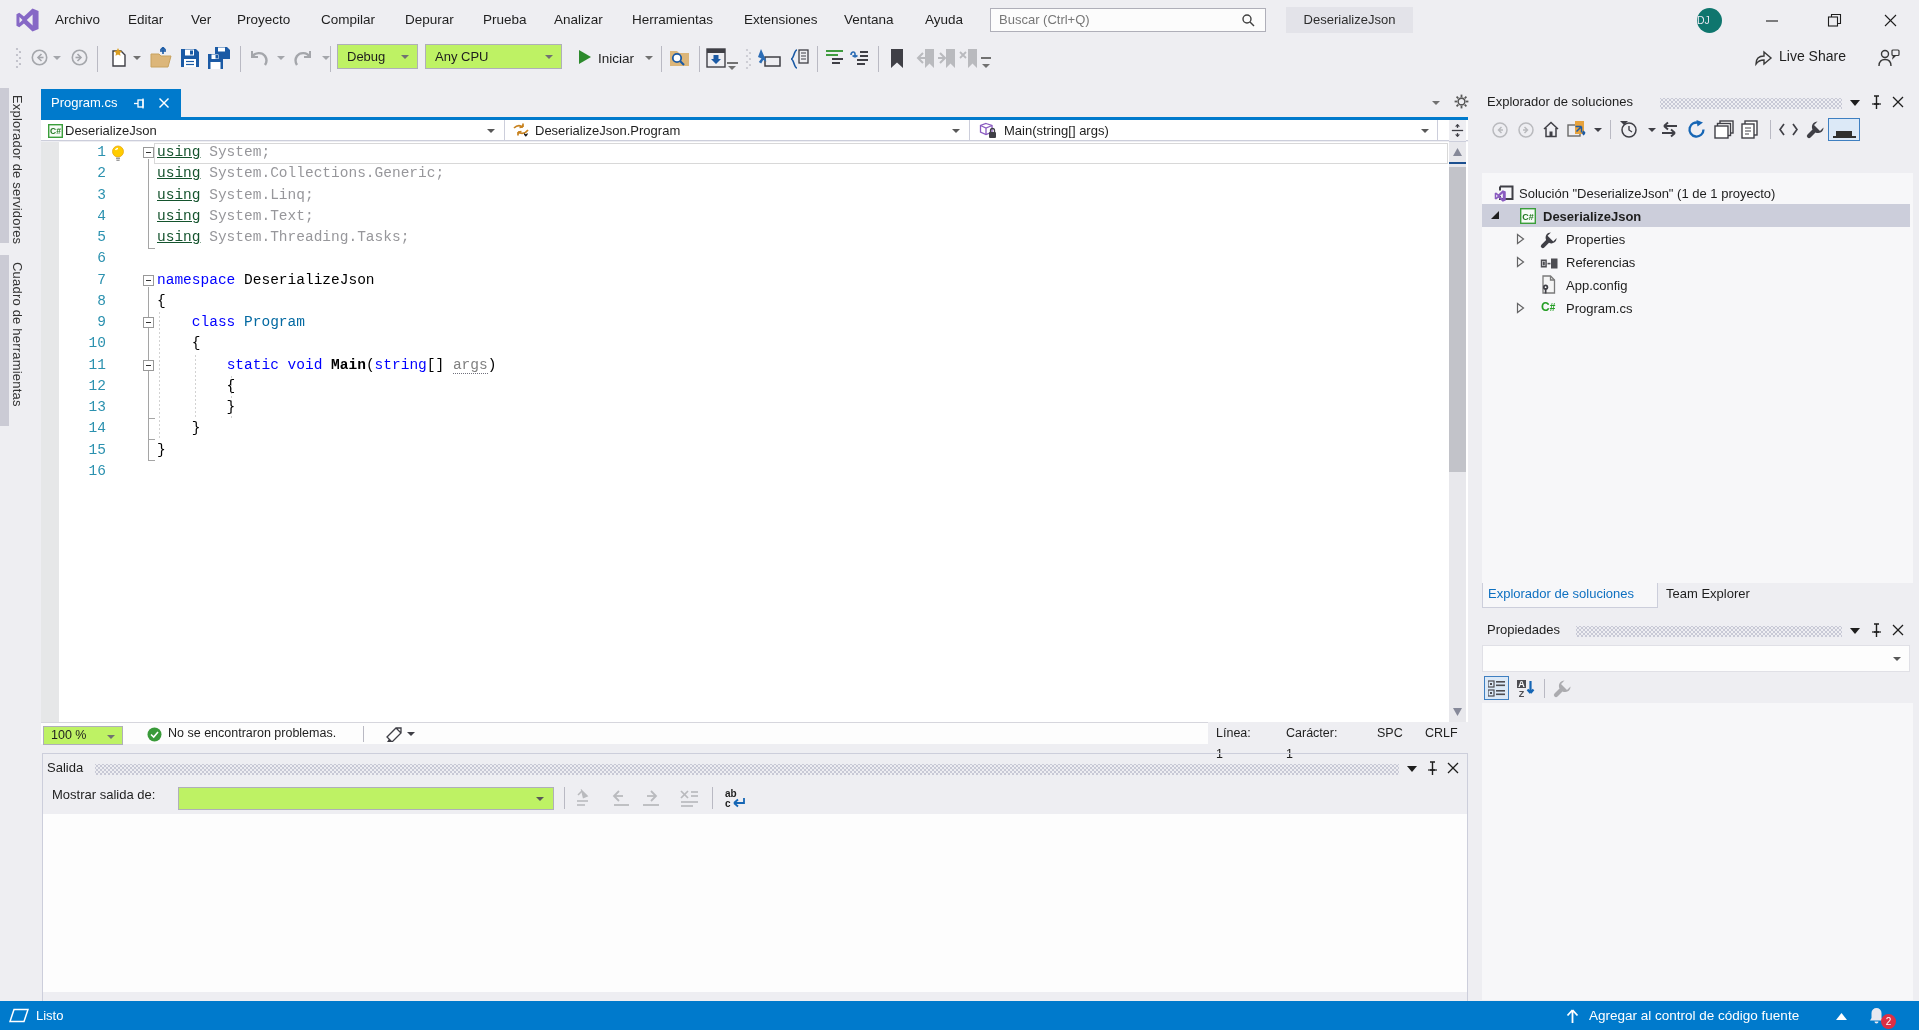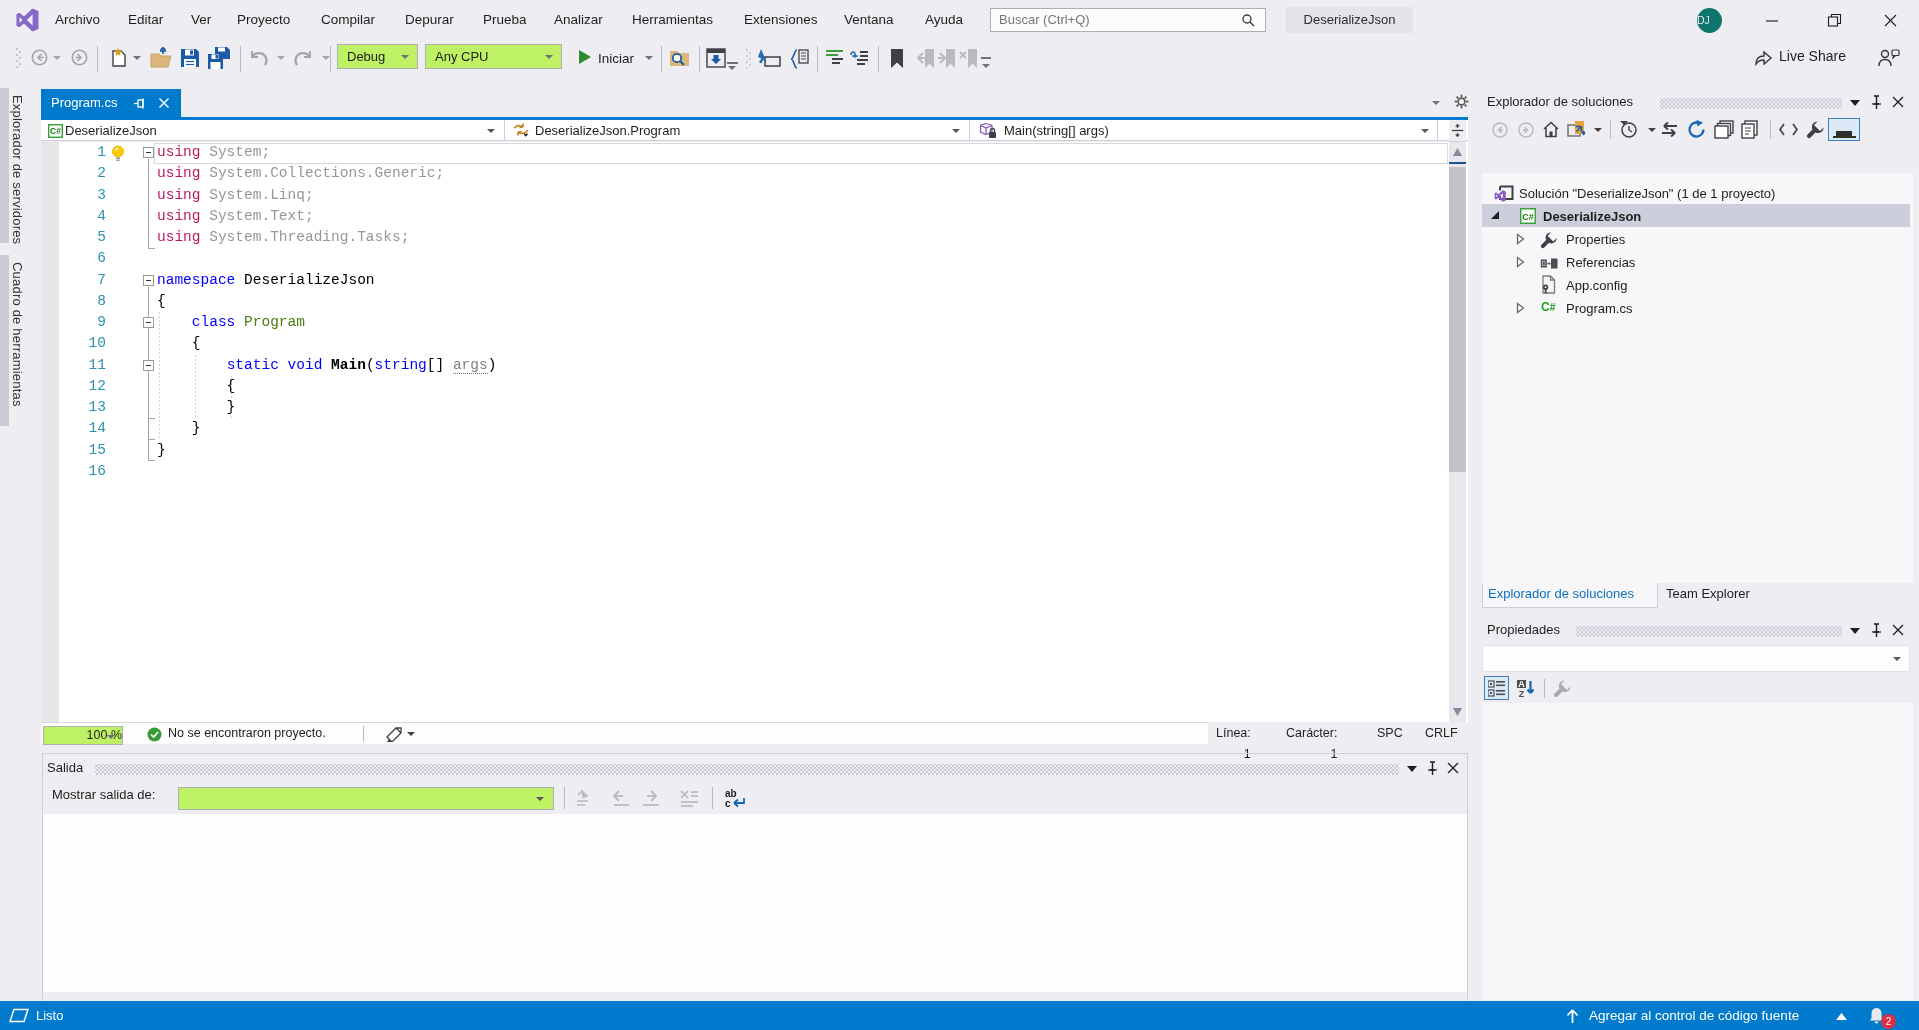--- a/index.html
+++ b/index.html
@@ -31,32 +31,32 @@
   #editor { left:41px; top:89px; width:1427px; height:655px; }
   #doc-tab { position:absolute; left:0; top:0; width:140px; height:28px; background:#007ACC; color:#fff; font-size:13px; }
   #tab-band { position:absolute; left:0; top:28px; width:1427px; height:3px; background:#007ACC; }
   #navbar { position:absolute; left:0; top:31px; width:1427px; height:21px; background:#fff; border-bottom:1px solid #CCCEDB; }
   .navtext { position:absolute; top:0; height:21px; line-height:21px; font-size:13px; color:#1E1E1E; }
   #code-area { position:absolute; left:0; top:53px; width:1427px; height:580px; background:#fff; }
   #glyph-margin { position:absolute; left:0; top:0; width:18px; height:580px; background:#E6E7E8; }
   #linenums { position:absolute; left:18px; top:0; width:47px; text-align:right; color:#2B91AF; font-size:14.5px; line-height:21.25px; white-space:pre; font-family:"Liberation Mono", monospace; }
   #codetext { position:absolute; left:116px; top:0; font-size:14.5px; line-height:21.25px; white-space:pre; color:#000; font-family:"Liberation Mono", monospace; }
   .kw { color:#0000FF; }
-  .fkw { color:#be185d; }
+  .fkw { color:#14532d;text-decoration:underline; }
   .fid { color:#97979B; }
-  .ty { color:#4d7c0f; }
+  .ty { color:#0369a1; }
   .pgray { color:#808080; }
   #caretline { position:absolute; left:113px; top:0.5px; width:1294px; height:21.25px; border:1px solid #D8D8D8; }
   .obox { position:absolute; width:11px; height:11px; border:1px solid #999; background:#fff; z-index:3; }
   .obox::after { content:""; position:absolute; left:2px; top:4px; width:5px; height:1px; background:#333; }
   .oline { position:absolute; left:107px; width:1px; background:#A5A5A5; z-index:1; }
   .otick { position:absolute; left:107px; width:7px; height:1px; background:#A5A5A5; }
   .iguide { position:absolute; width:1px; background-image:linear-gradient(to bottom, #D2D2D2 50%, transparent 50%); background-size:1px 4px; }
   #vscroll { position:absolute; left:1407.5px; top:0; width:17px; height:580px; background:#E8E8EC; }
-  #editor-bottom { position:absolute; left:0; top:633px; width:1167px; height:22px; background:#FDFDFD; border-top:1px solid #D6D6DD; font-size:12.5px;text-align:right; }
+  #editor-bottom { position:absolute; left:0; top:633px; width:1167px; height:22px; background:#FDFDFD; border-top:1px solid #D6D6DD; font-size:12.5px; }
 
   
   .paneltitle { position:absolute; font-size:13px; color:#1E1E1E; }
   .treelbl { font-size:13px; color:#1E1E1E; position:absolute; }
 
   
   #statusbar { left:0; top:1001px; width:1919px; height:29px; background:#007ACC; color:#fff; font-size:13px; }
 </style>
 </head>
 <body>
@@ -418,21 +418,21 @@
         <path d="M4.5 4 L7.5 1 L10.5 4" fill="#3F3F46"></path>
         <path d="M4.5 13 L7.5 16 L10.5 13" fill="#3F3F46"></path>
       </svg>
   </div>
   <div id="editor-bottom">
     <div class="combo" style="left:2px; top:2.5px; width:80px; height:19px; line-height:17px; padding-left:7px; font-size:12.5px;">100 %<div class="caret" style="right:7px; top:8px;"></div></div>
     <svg class="abs" style="left:106px; top:4px;" width="15" height="15" viewBox="0 0 15 15">
         <circle cx="7.5" cy="7.5" r="7" fill="#399A39"></circle>
         <path d="M4 7.5 L6.7 10 L11 5" stroke="#fff" stroke-width="1.6" fill="none"></path>
       </svg>
-    <div class="abs" style="left:127px; top:0; line-height:21px;">No se encontraron proyecto.</div>
+    <div class="abs" style="left:127px; top:0; line-height:21px;">No se encontraron problemas.</div>
     <div class="vsep abs" style="left:322px; top:3px; height:16px;"></div>
     <svg class="abs" style="left:345px; top:4px;" width="16" height="15" viewBox="0 0 16 15">
         <path d="M1 10 L10 1 L15 1 L15 6 L6 15 Z M10 1 L15 6" fill="none" stroke="#3F3F46" stroke-width="1.3"></path>
         <path d="M3 12 L6 15 L1 15 Z" fill="#3F3F46"></path>
       </svg>
     <div class="caret" style="left:366px; top:9px; border-top-color:#3F3F46;"></div>
     <div class="abs" style="left:1175px; top:0; line-height:21px;">Línea: 1</div>
     <div class="abs" style="left:1245px; top:0; line-height:21px;">Carácter: 1</div>
     <div class="abs" style="left:1336px; top:0; line-height:21px;">SPC</div>
     <div class="abs" style="left:1384px; top:0; line-height:21px;">CRLF</div>

